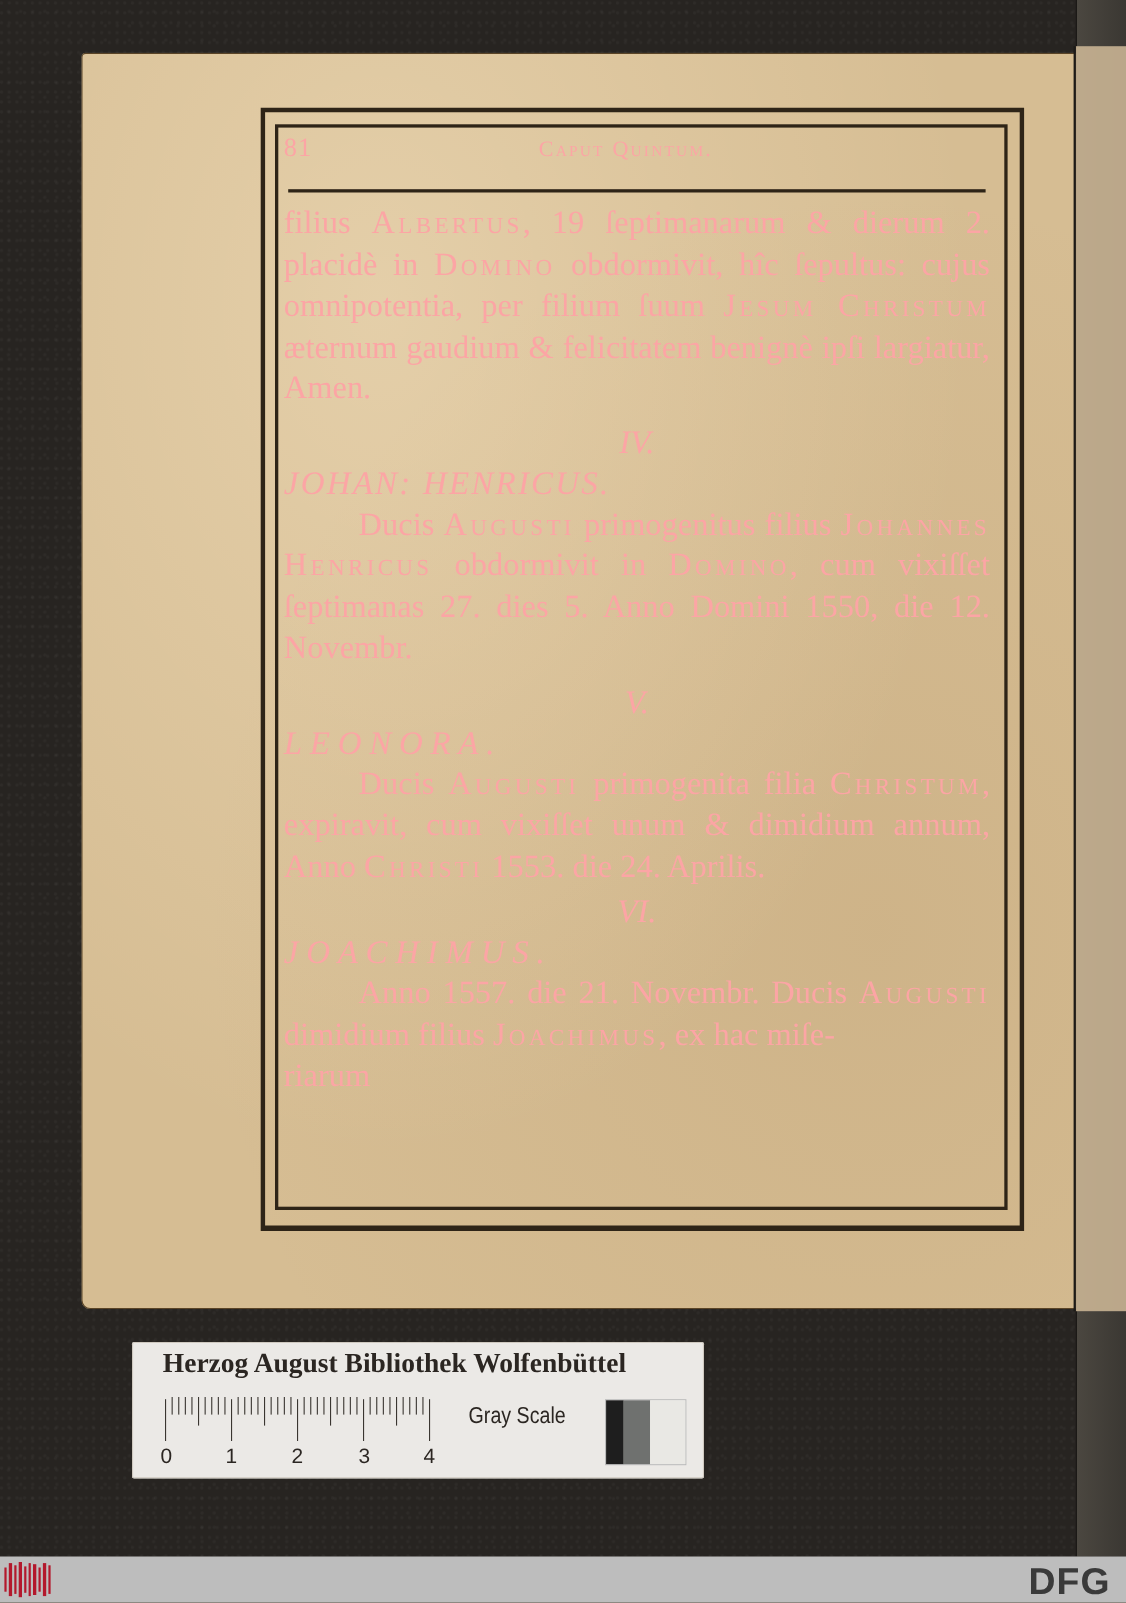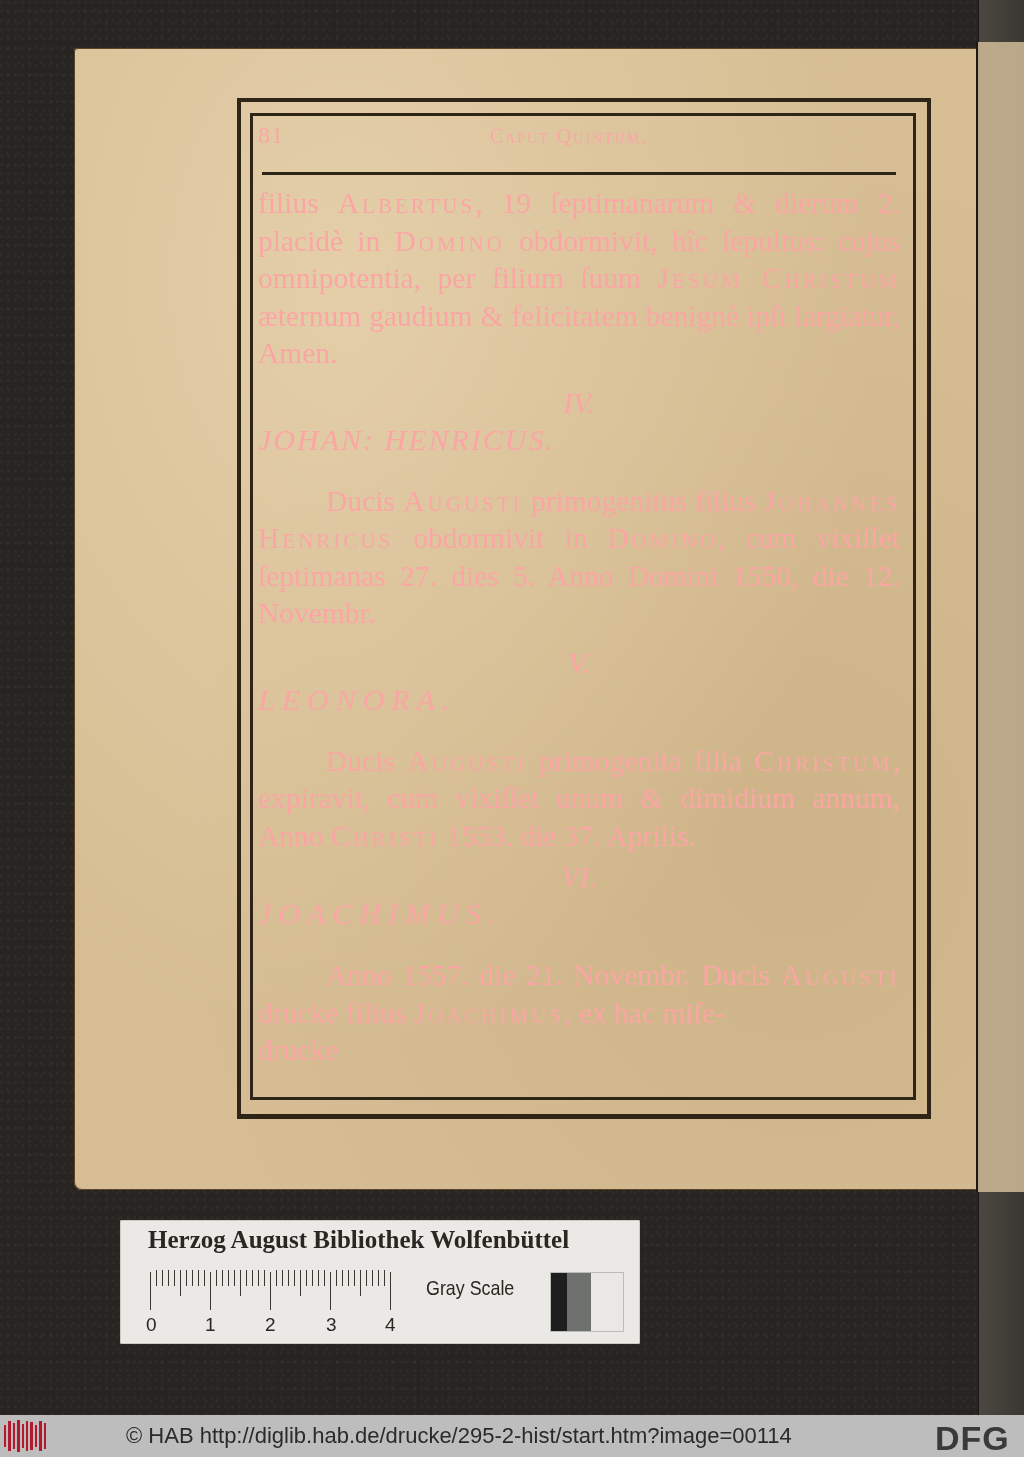--- a/index.html
+++ b/index.html
@@ -75,21 +75,21 @@
   .para .sc { font-variant:small-caps; letter-spacing:3px; }
   .numeral {
     text-align:center; font-style:italic; font-size:30px; line-height:36px;
     margin-top:12px;
   }
   .name-heading {
     text-align:left; font-style:italic; font-size:30px; line-height:38px;
     letter-spacing:2px;
   }
   .name-spaced { letter-spacing:7px; }
-  .indent { text-indent:68px;margin-top:24px; }
+  .indent { text-indent:68px; }
   .right-end { text-align:right; }
 
   
   .scale-card {
     position:absolute; left:120px; top:1220px; width:520px; height:124px;
     background:#ebe9e6; border-radius:2px;
     box-shadow:0 0 0 1px #cfc9c0 inset;
   }
   .scale-title {
     position:absolute; left:28px; top:6px;
@@ -159,28 +159,28 @@
 
   <div>
     <div class="numeral">IV.</div>
     <div class="name-heading">JOHAN: HENRICUS.</div>
     <p class="para indent"><span>Ducis </span><span class="sc">Augusti</span><span> primogenitus filius </span><span class="sc">Johannes Henricus</span><span> obdormivit in </span><span class="sc">Domino</span><span>, cum vixiſſet ſeptimanas 27. dies 5. Anno Domini 1550, die 12. Novembr.</span></p>
   </div>
 
   <div>
     <div class="numeral">V.</div>
     <div class="name-heading name-spaced">LEONORA.</div>
-    <p class="para indent"><span>Ducis </span><span class="sc">Augusti</span><span> primogenita filia </span><span class="sc">Christum</span><span>, expiravit, cum vixiſſet unum &amp; dimidium annum, Anno </span><span class="sc">Christi</span><span> 1553. die 37. Aprilis.</span></p>
+    <p class="para indent"><span>Ducis </span><span class="sc">Augusti</span><span> primogenita filia </span><span class="sc">Christum</span><span>, expiravit, cum vixiſſet unum &amp; dimidium annum, Anno </span><span class="sc">Christi</span><span> 1553. die 24. Aprilis.</span></p>
   </div>
 
   <div>
     <div class="numeral" style="margin-top:4px">VI.</div>
     <div class="name-heading name-spaced">JOACHIMUS.</div>
-    <p class="para indent"><span>Anno 1557. die 21. Novembr. Ducis </span><span class="sc">Augusti</span><span> drucke filius </span><span class="sc">Joachimus</span><span>, ex hac miſe-</span></p>
-    <p class="para right-end">drucke</p>
+    <p class="para indent"><span>Anno 1557. die 21. Novembr. Ducis </span><span class="sc">Augusti</span><span> dimidium filius </span><span class="sc">Joachimus</span><span>, ex hac miſe-</span></p>
+    <p class="para right-end">riarum</p>
   </div>
 </div>
 
 <div class="scale-card">
   <div class="scale-title">Herzog August Bibliothek Wolfenbüttel</div>
   <div class="ruler" id="ruler">
       <div class="tick" style="left: 0px; height: 38px;"></div>
       <div class="tick" style="left: 6px; height: 16px; top: 0px;"></div>
       <div class="tick" style="left: 12px; height: 16px; top: 0px;"></div>
       <div class="tick" style="left: 18px; height: 16px; top: 0px;"></div>
@@ -241,15 +241,14 @@
       <span style="height:30px"></span>
       <span style="height:26px"></span>
       <span style="height:32px"></span>
       <span style="height:24px"></span>
       <span style="height:30px"></span>
       <span style="height:28px"></span>
       <span style="height:22px"></span>
       <span style="height:30px"></span>
       <span style="height:26px"></span>
   </div>
-  <div class="footer-text">© HAB http://diglib.hab.de/drucke/295-2-hist/start.htm?image=00114</div>
   <div class="dfg-logo">DFG</div>
 </div>
 
 </body></html>

